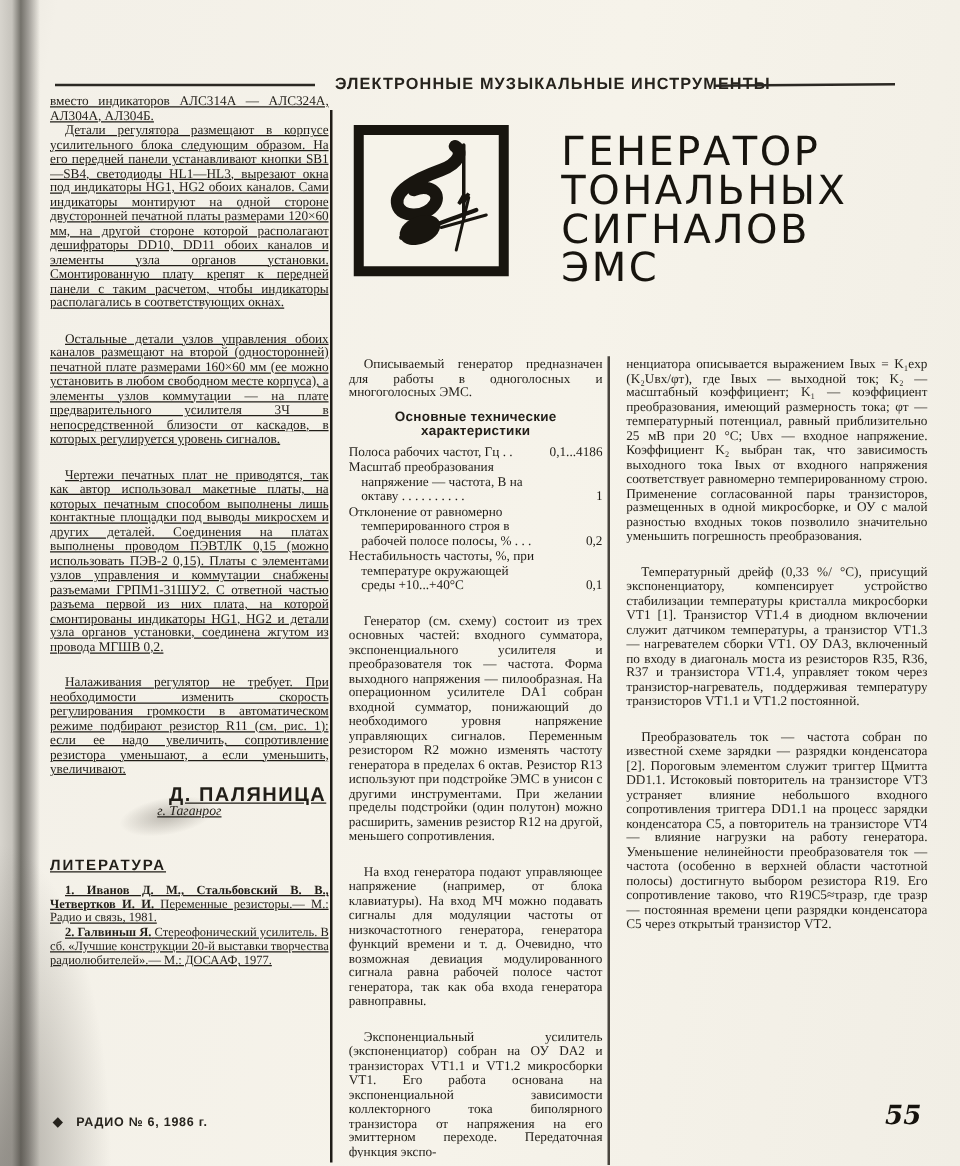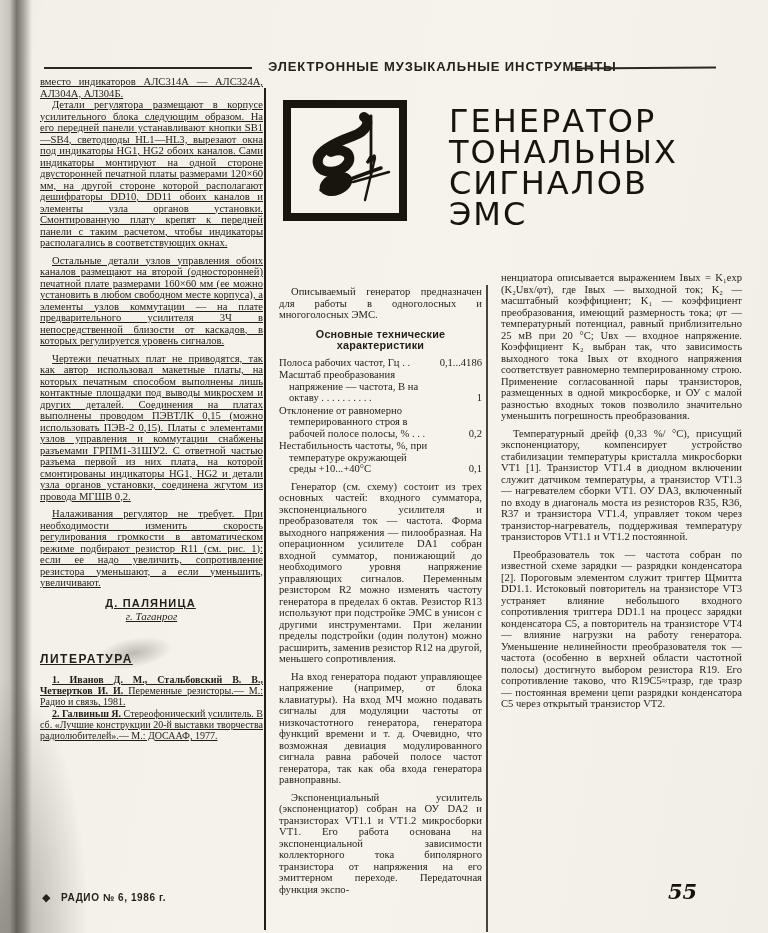--- a/index.html
+++ b/index.html
@@ -44,55 +44,55 @@
   
   .title{
     position:absolute;left:433px;top:90px;margin:16px;
     font-family:"DejaVu Sans","Liberation Sans",sans-serif;
     font-weight:normal;font-size:32px;line-height:31px;letter-spacing:2px;color:#17140e;
   }
   
   .col{position:absolute;text-align:justify;font-size:10.6px;line-height:11.5px;color:#211e18;}
   .col p{margin:0;text-indent:12px;}
   .col p.noindent{text-indent:0;}
-  .col p.gap{margin-top:6px;}
+  .col p.gap{margin-top:17px;}
   .col-left{left:40px;top:76px;width:223px;height:820px;overflow:hidden;text-decoration:underline;}
   .col-mid{left:279px;top:286px;width:203px;height:640px;overflow:hidden;}
-  .col-right{left:501px;top:272px;width:241px;height:640px;overflow:hidden;}
+  .col-right{left:501px;top:286px;width:241px;height:640px;overflow:hidden;}
   
   .specs-heading{
     font-family:"Liberation Sans","DejaVu Sans",sans-serif;
     font-weight:bold;font-size:10.8px;letter-spacing:.2px;
     margin:8px 0 5px;text-indent:0;text-align:center;
   }
   .spec{position:relative;margin-top:1px;padding:0 52px 0 10px;text-indent:-10px;text-align:left;}
   .spec-value{position:absolute;right:0;bottom:0;text-indent:0;}
   
   .author{
-    text-align:center;margin-top:9px;padding-right:2px;
+    text-align:right;margin-top:9px;padding-right:2px;
     font-family:"Liberation Sans","DejaVu Sans",sans-serif;
-    font-weight:bold;font-size:11px;letter-spacing:1.2px;
+    font-weight:bold;font-size:16px;letter-spacing:1.2px;
   }
   .city{margin-top:2px;font-style:italic;font-size:11px;text-align:center;}
   .lit-heading{
     margin-top:31px;margin-bottom:9px;
     font-family:"Liberation Sans","DejaVu Sans",sans-serif;
     font-weight:bold;font-size:12px;letter-spacing:1.5px;
   }
   .ref{font-size:10px;line-height:11.2px;margin-top:4px;}
   .ref b{font-weight:bold;}
   
   .footer-journal{
     position:absolute;left:42px;top:891px;
     font-family:"Liberation Sans","DejaVu Sans",sans-serif;
     font-weight:bold;font-size:10px;letter-spacing:.6px;color:#26231d;
   }
   .footer-journal .diamond{margin-right:10px;font-size:11px;}
   .page-number{
-    position:absolute;left:668px;top:879px;
+    position:absolute;left:708px;top:879px;
     font-family:"DejaVu Serif","Liberation Serif",serif;
     font-weight:bold;font-style:italic;font-size:21px;color:#15120d;
   }
 </style>
 </head>
 <body>
 
 <div class="page">
 
   <div class="edge-shadow"></div>

